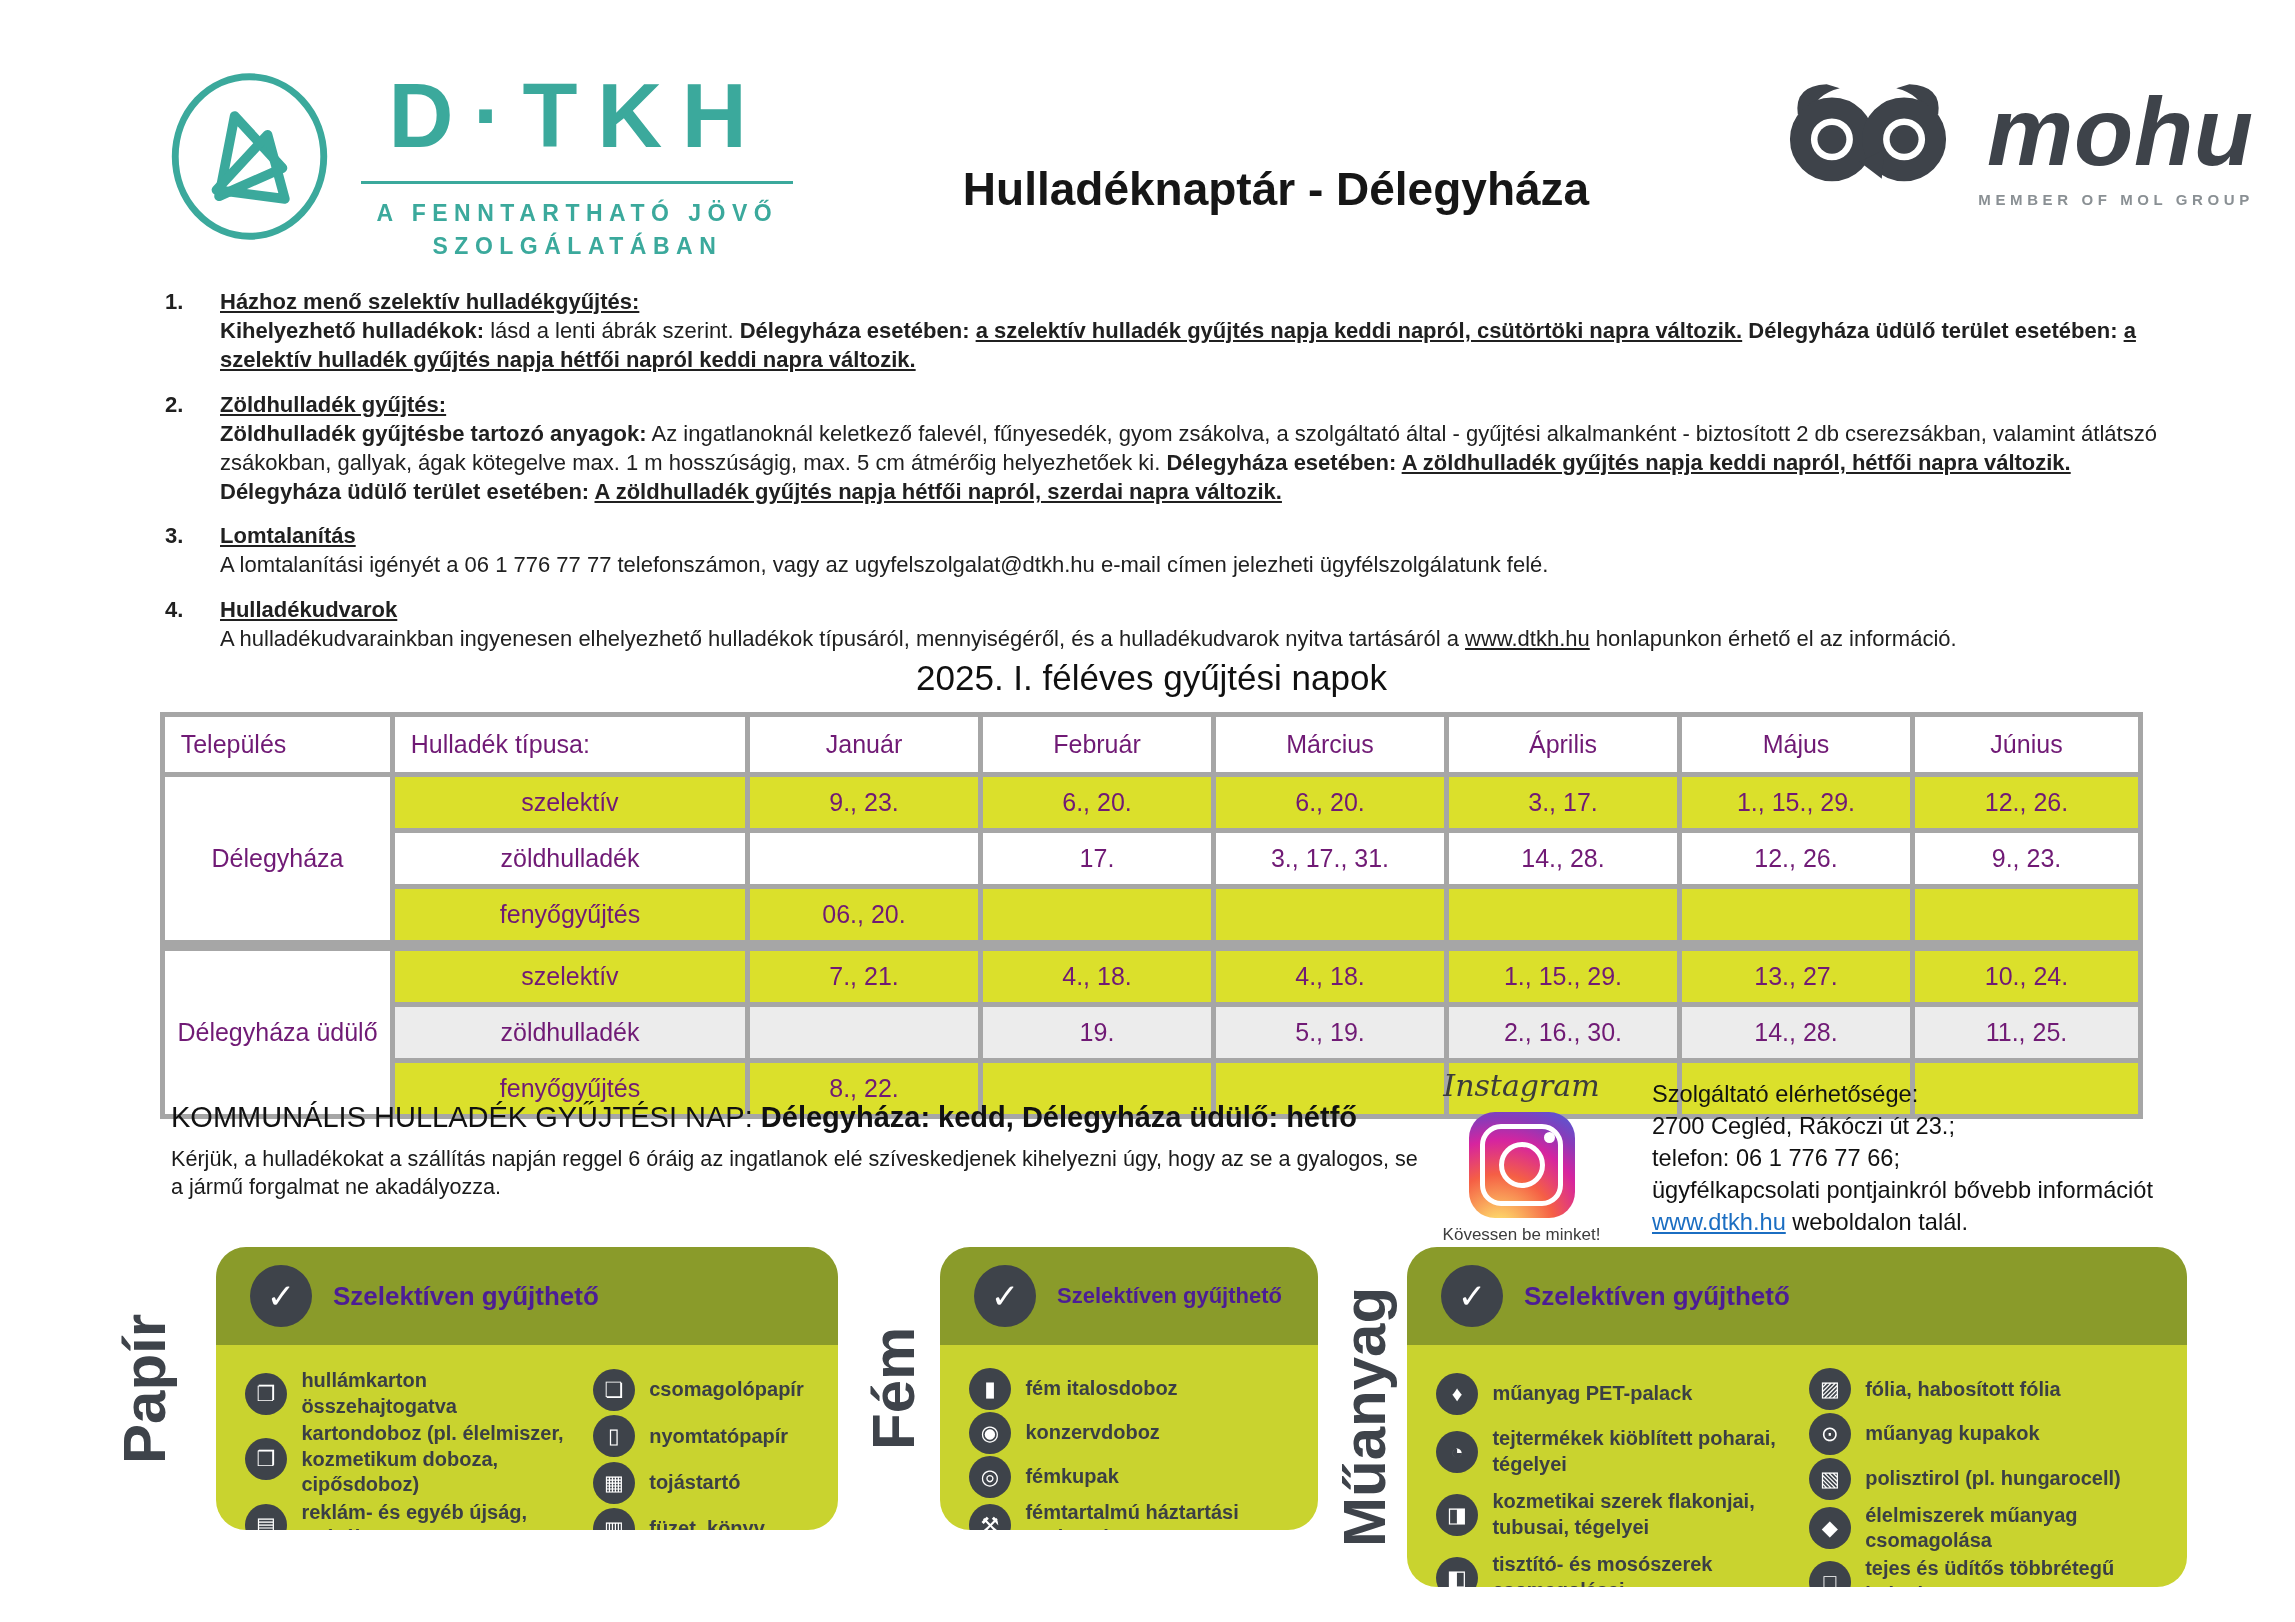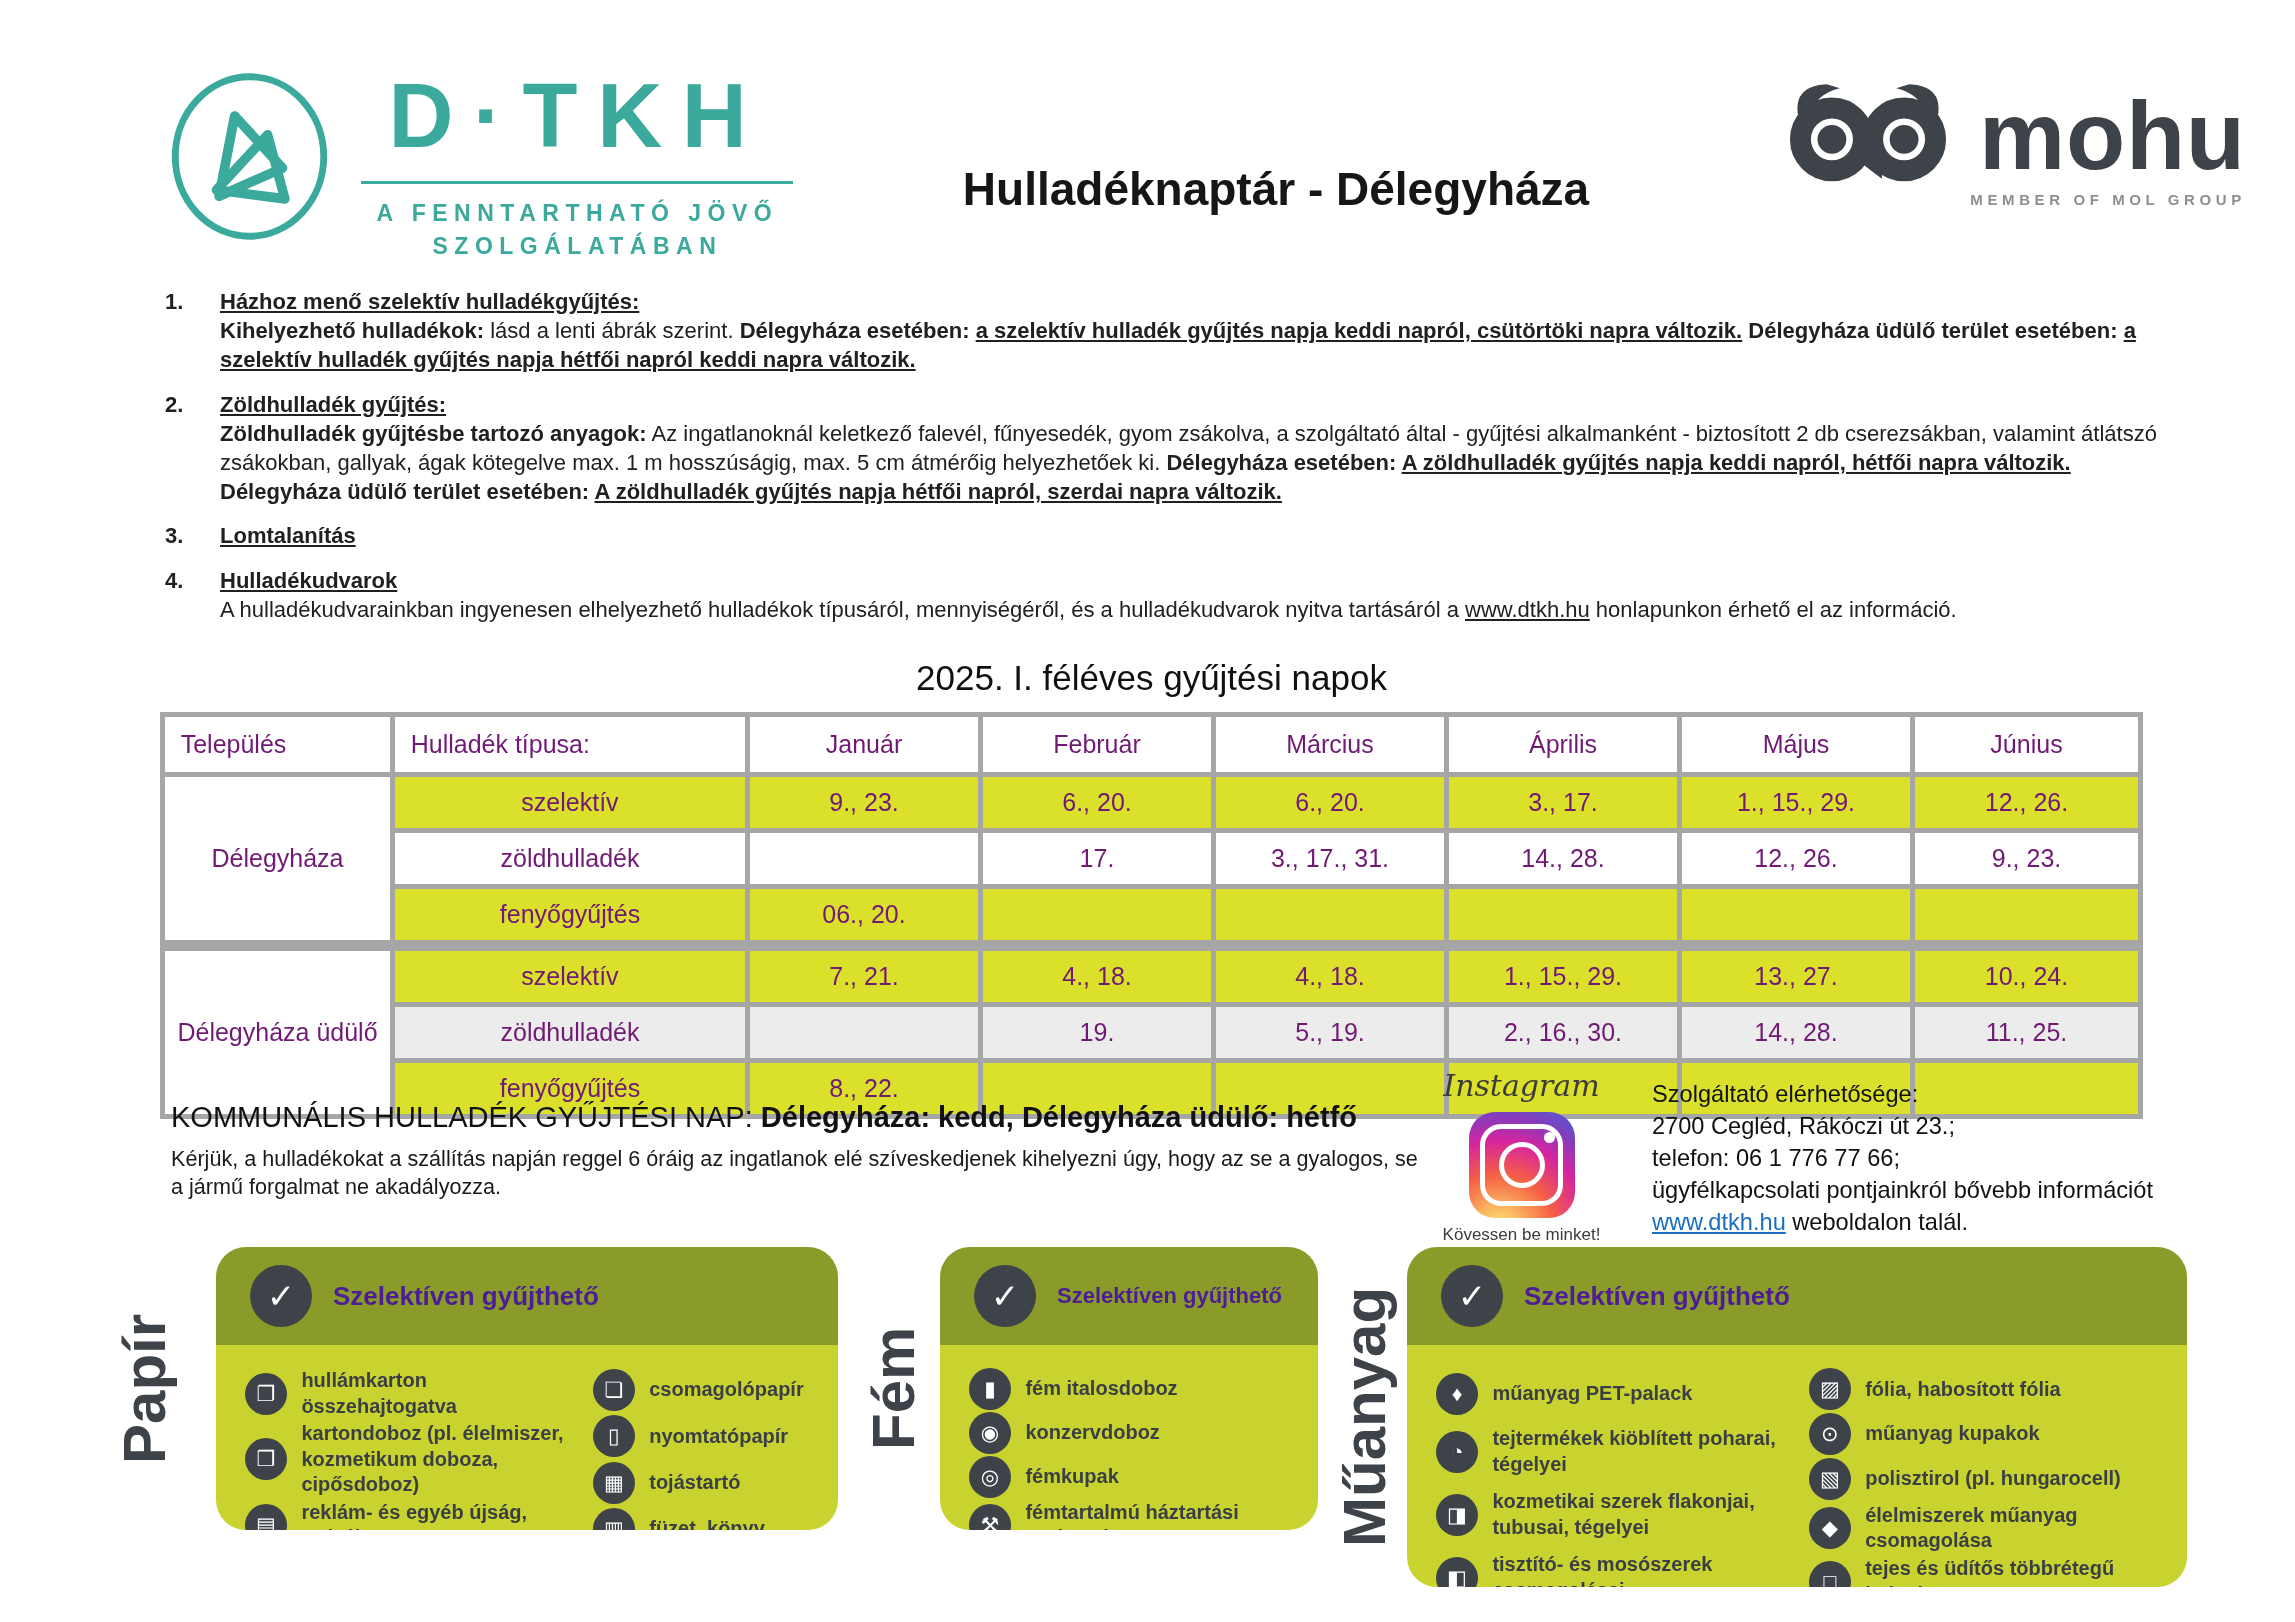--- a/index.html
+++ b/index.html
@@ -8,21 +8,21 @@
 
   
   .dtkh{position:absolute;left:167px;top:71px;display:flex;gap:29.4px;align-items:flex-start;}
   .dtkh-text{display:flex;flex-direction:column;align-items:center;}
   .dtkh-word{font-size:90px;font-weight:700;color:#3BA99C;letter-spacing:19.6px;line-height:1;white-space:nowrap;}
   .dtkh-rule{width:432px;height:3.3px;background:#3BA99C;margin:19.6px 0 13px;}
   .dtkh-tag{font-size:23px;font-weight:700;color:#3BA99C;letter-spacing:6.5px;line-height:1.45;text-align:center;white-space:nowrap;}
   .doc-title{position:absolute;left:785px;top:162px;width:982px;text-align:center;
              font-size:46px;font-weight:600;color:#161616;}
   .mohu{position:absolute;left:1786px;top:79px;display:flex;flex-direction:column;align-items:flex-end;}
-  .mohu-row{display:flex;align-items:flex-end;gap:29px;}
+  .mohu-row{display:flex;align-items:center;gap:37px;font-style:italic;}
   .mohu-word{font-size:97px;font-weight:700;color:#3E434A;line-height:1;letter-spacing:0.7px;}
   .mohu-sub{font-size:15px;color:#8a9094;font-weight:600;letter-spacing:4.6px;margin-top:6.5px;white-space:nowrap;}
 
   
   .info-list{position:absolute;left:165px;top:287px;width:2002px;font-size:22px;line-height:29px;color:#202020;}
   .info-item{display:flex;gap:17px;margin-bottom:15.7px;}
   .li-num{width:38px;flex:none;font-weight:600;}
   .li-head{font-weight:700;text-decoration:underline;}
   .seg-b{font-weight:700;}
   .seg-u{font-weight:700;text-decoration:underline;}
@@ -143,20 +143,21 @@
       <div class="li-body">
         <div class="li-head">Zöldhulladék gyűjtés:</div>
         <div><span class="seg-b">Zöldhulladék gyűjtésbe tartozó anyagok:</span><span> Az ingatlanoknál keletkező falevél, fűnyesedék, gyom zsákolva, a szolgáltató által - gyűjtési alkalmanként - biztosított 2 db cserezsákban, valamint átlátszó zsákokban, gallyak, ágak kötegelve max. 1 m hosszúságig, max. 5 cm átmérőig helyezhetőek ki. </span><span class="seg-b">Délegyháza esetében: </span><span class="seg-u">A zöldhulladék gyűjtés napja keddi napról, hétfői napra változik.</span><span class="seg-b"> Délegyháza üdülő terület esetében: </span><span class="seg-u">A zöldhulladék gyűjtés napja hétfői napról, szerdai napra változik.</span></div>
       </div>
     </div>
 
     <div class="info-item">
       <div class="li-num">3.</div>
       <div class="li-body">
         <div class="li-head">Lomtalanítás</div>
+        <div><span>A lomtalanítási igényét a 06 1 776 77 77 telefonszámon, vagy az ugyfelszolgalat@dtkh.hu e-mail címen jelezheti ügyfélszolgálatunk felé.</span></div>
       </div>
     </div>
 
     <div class="info-item">
       <div class="li-num">4.</div>
       <div class="li-body">
         <div class="li-head">Hulladékudvarok</div>
         <div><span>A hulladékudvarainkban ingyenesen elhelyezhető hulladékok típusáról, mennyiségéről, és a hulladékudvarok nyitva tartásáról a </span><span class="seg-link">www.dtkh.hu</span><span> honlapunkon érhető el az információ.</span></div>
       </div>
     </div>

